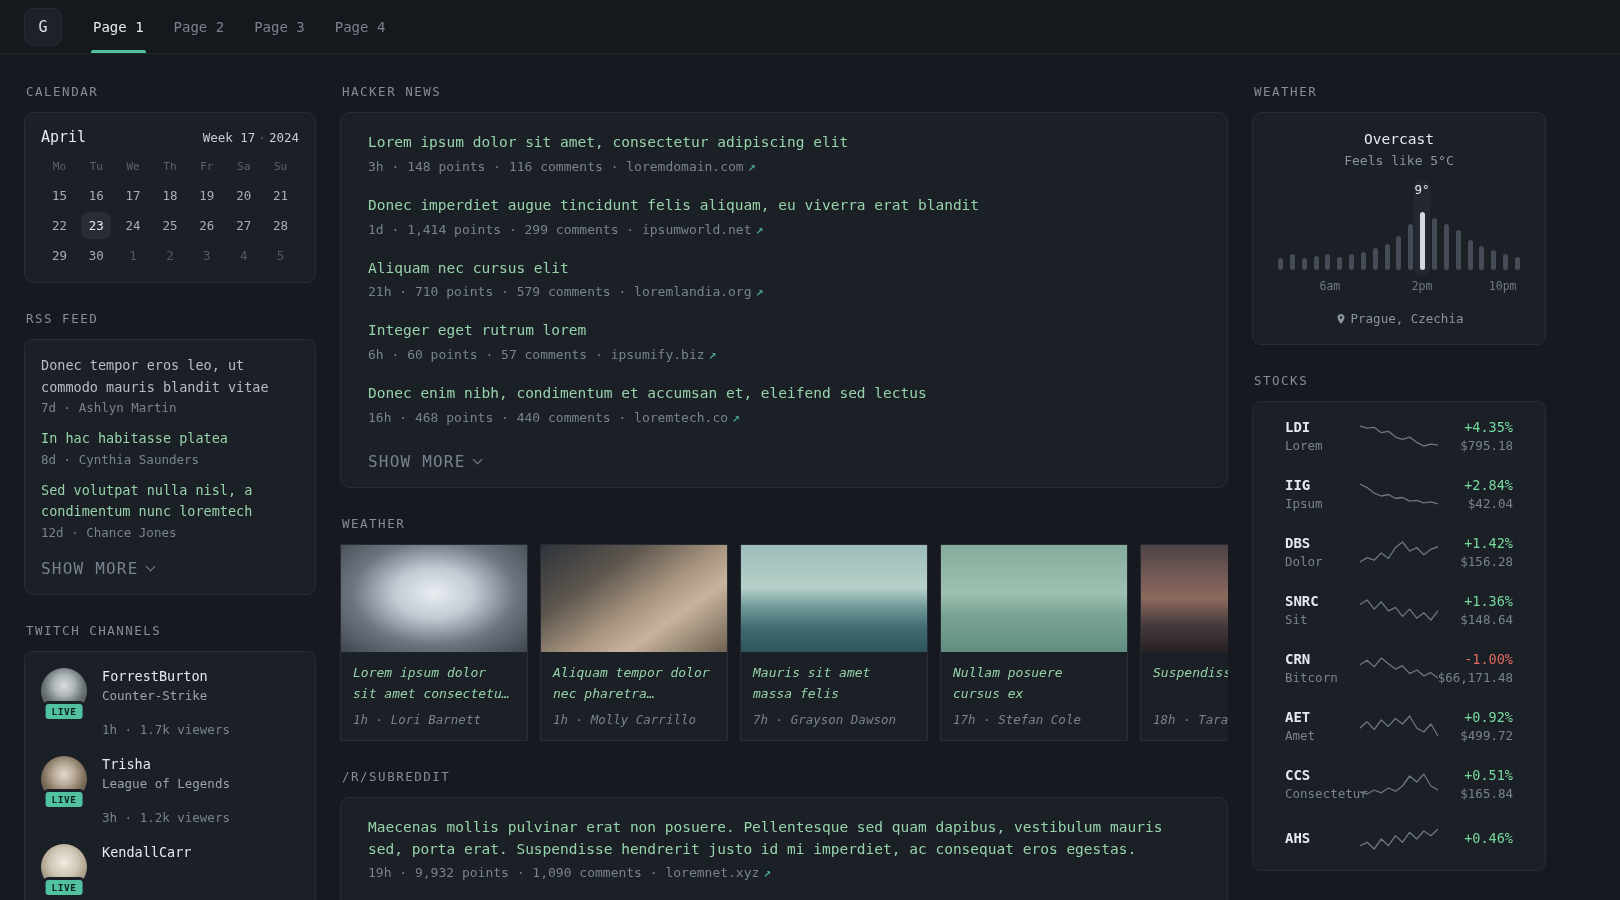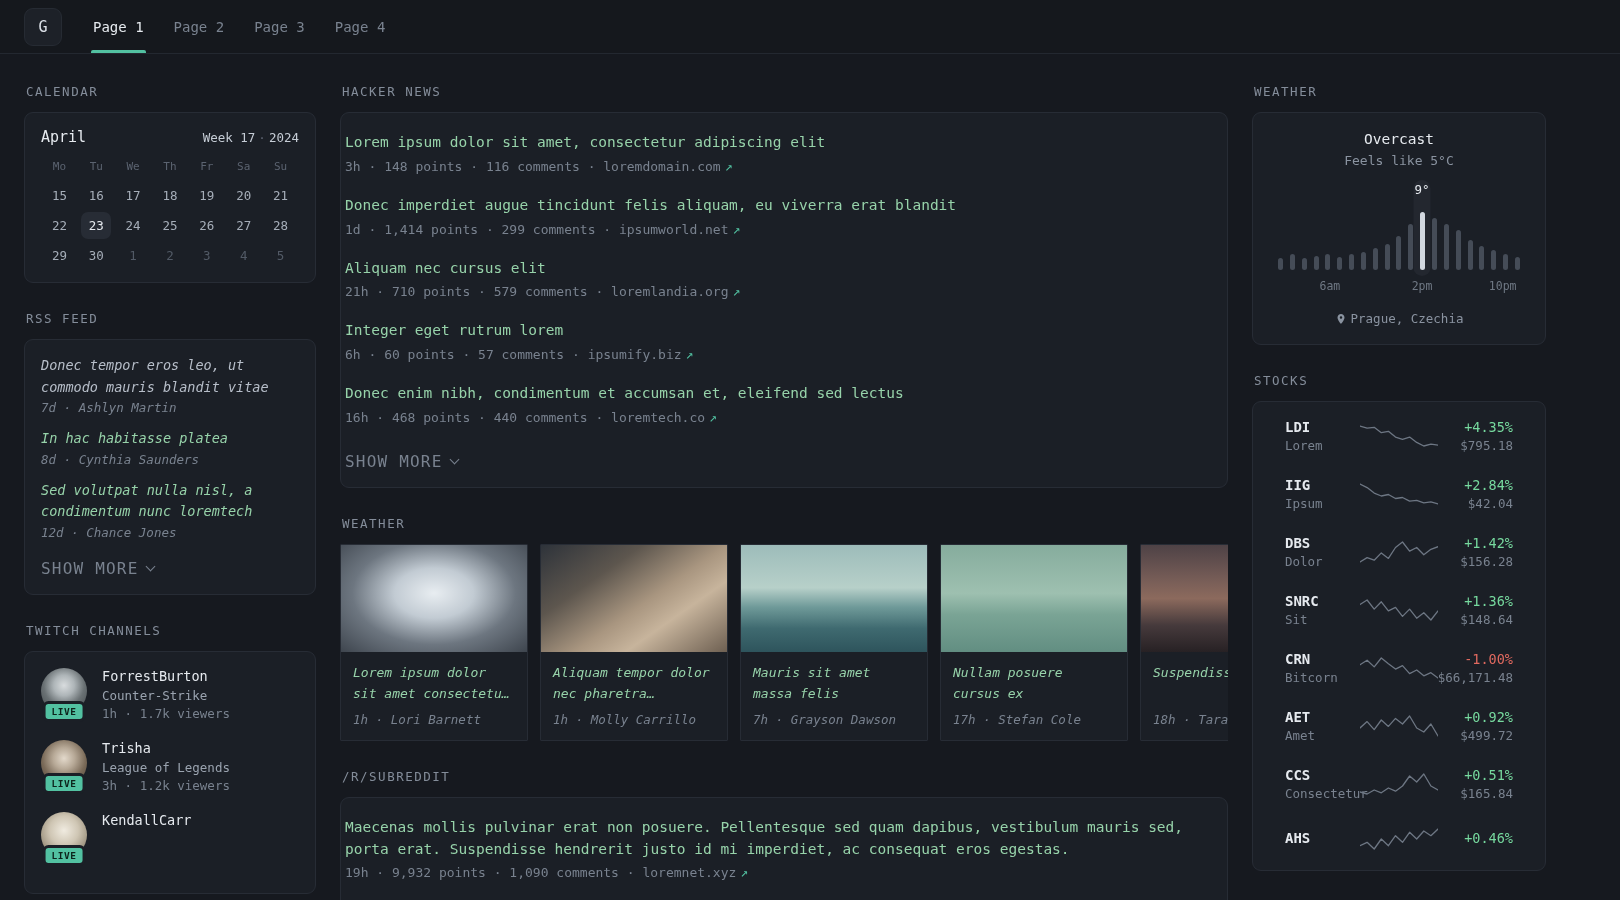--- a/index.html
+++ b/index.html
@@ -41,40 +41,40 @@
   .cal-week{font-size:12.5px;color:#c6cdd6;margin-left:48px;}
   .cal-week .sep{color:var(--dim);padding:0 3px;}
   .cal-grid{display:grid;grid-template-columns:repeat(7,1fr);text-align:center;}
   .cal-dow{font-size:11px;color:var(--dim);padding:3px 0 7px;}
   .cal-cell{height:30px;display:flex;align-items:center;justify-content:center;font-size:12.5px;color:#a6aeb9;}
   .cal-cell .date-chip{min-width:30px;height:27px;border-radius:7px;display:flex;align-items:center;justify-content:center;}
   .cal-cell.out{color:#525a66;}
   .cal-cell.selected .date-chip{background:#272c35;color:var(--bright);}
   
   .rss{padding:15px 16px 16px;}
-  .feed-item{margin-bottom:13px;cursor:pointer;font-style:italic;}
+  .feed-item{margin-bottom:13px;cursor:pointer;}
   .feed-title{font-size:13.5px;line-height:1.6;color:var(--link);}
   .feed-item.visited .feed-title{color:#b7bec9;}
   .feed-meta{font-size:12.5px;color:var(--muted);margin-top:2px;}
   .show-more{display:inline-flex;align-items:center;font-size:16px;letter-spacing:1.2px;color:var(--muted);margin-top:6px;cursor:pointer;}
   .chev{display:inline-block;width:7px;height:7px;border-right:1.5px solid currentColor;border-bottom:1.5px solid currentColor;transform:rotate(45deg);margin-left:8px;margin-top:-4px;}
   
   .twitch{padding:16px;}
   .channel{display:flex;gap:15px;margin-bottom:19px;cursor:pointer;}
   .avatar-wrap{position:relative;width:46px;height:46px;flex:0 0 46px;}
   .avatar{width:46px;height:46px;border-radius:50%;}
   .a1{background:radial-gradient(circle at 50% 38%,#d8dcde 0%,#aeb5b8 28%,#6a7174 55%,#3a4043 100%);}
   .a2{background:radial-gradient(circle at 50% 40%,#e3d9cb 0%,#b7a997 30%,#7a6a58 60%,#473d33 100%);}
   .a3{background:radial-gradient(circle at 50% 40%,#f0ebe0 0%,#cfc6b4 40%,#968c78 75%,#5c5546 100%);}
   .live-badge{position:absolute;left:50%;bottom:-8px;transform:translateX(-50%);background:var(--accent);color:#0d231b;font-size:9.5px;font-weight:bold;letter-spacing:.5px;padding:2px 6px;border-radius:6px;border:3px solid var(--card);}
   .channel-name{font-size:13.5px;color:var(--bright);}
   .channel-game{font-size:12.5px;color:#9aa3af;margin-top:4px;}
-  .channel-meta{font-size:12.5px;color:var(--muted);margin-top:3px;}
-  
-  .hn{padding:19px 4px 16px;}
+  .channel-meta{font-size:12.5px;color:var(--muted);margin-top:19px;}
+  
+  .hn{padding:19px 27px 16px;}
   .hn-item{margin-bottom:21px;cursor:pointer;}
   .hn-title{font-size:14.5px;line-height:1.5;color:var(--link);}
   .hn-meta{font-size:13px;color:var(--muted);margin-top:5px;}
   .hn-meta .domain{color:var(--muted);cursor:pointer;}
   .hn-meta .arrow{color:var(--accent);margin-left:4px;}
   
   .video-row{display:flex;gap:12px;overflow:hidden;}
   .video-card{flex:0 0 188px;width:188px;background:var(--card);border:1px solid var(--border);border-radius:1px;overflow:hidden;cursor:pointer;font-style:italic;}
   .thumb{height:107px;}
   .v1{background:radial-gradient(ellipse at 50% 45%,#e8edf1 0%,#c2cbd3 30%,#6d7680 62%,#3e454e 100%);}

